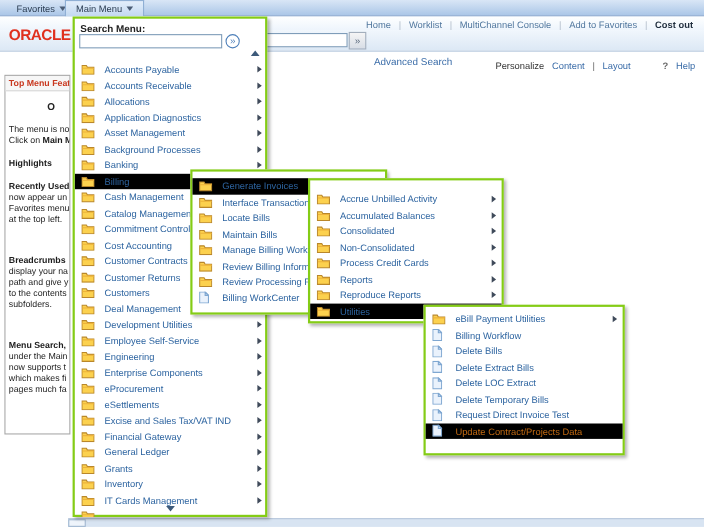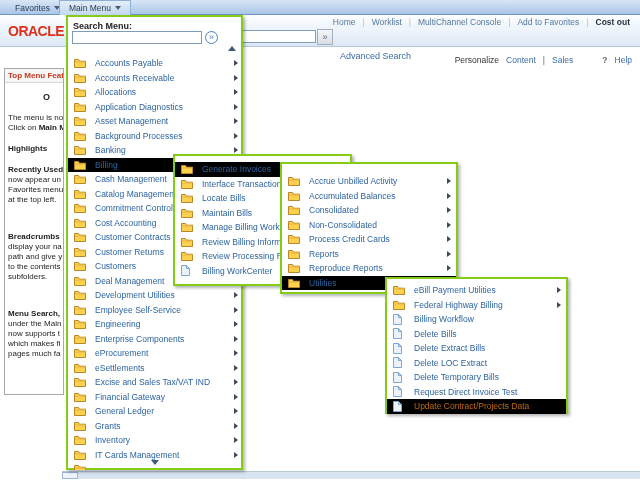--- a/index.html
+++ b/index.html
@@ -127,21 +127,21 @@
 
   <div class="search-row"></div>
   <input class="hdr-search" value="" style="">
   <button class="hdr-go">»</button>
   <a class="adv-search">Advanced Search</a>
 
   <div class="personalize-row">
     <span>Personalize</span>
     <a>Content</a>
     <span class="pipe">|</span>
-    <a>Sales</a>
+    <a>Layout</a>
     <span class="qmark">?</span>
     <a>Help</a>
   </div>
 
   <div class="content-box">
     <div class="box-title">Top Menu Featu</div>
     <div class="box-heading">O</div>
     <div id="box-paragraphs">
         <div class="para">
           <div><span>The menu is no</span></div>
@@ -647,30 +647,20 @@
           <svg width="12" height="10" viewBox="0 0 12 10">
             <path d="M0.5 1.5 h4 l1 1.7 h6 v6.3 h-11 z" fill="#FCD14E" stroke="#B9872B" stroke-width="1"></path>
             <path d="M1 4 h10.5" stroke="#EDB23A" stroke-width="1" fill="none"></path>
           </svg>
         </span>
         <span class="mi-label">eBill Payment Utilities</span>
         <span class="mi-arrow"></span>
       </div>
       <div class="mi">
         <span class="mi-icon">
-          <svg width="12" height="10" viewBox="0 0 12 10">
-            <path d="M0.5 1.5 h4 l1 1.7 h6 v6.3 h-11 z" fill="#FCD14E" stroke="#B9872B" stroke-width="1"></path>
-            <path d="M1 4 h10.5" stroke="#EDB23A" stroke-width="1" fill="none"></path>
-          </svg>
-        </span>
-        <span class="mi-label">Federal Highway Billing</span>
-        <span class="mi-arrow"></span>
-      </div>
-      <div class="mi">
-        <span class="mi-icon">
           <svg width="9" height="11" viewBox="0 0 9 11">
             <path d="M0.5 0.5 h5 l3 3 v7 h-8 z" fill="#EAF2FC" stroke="#7FA7D1"></path>
             <path d="M5.5 0.5 v3 h3 z" fill="#C9DDF2" stroke="#7FA7D1"></path>
           </svg>
         </span>
         <span class="mi-label">Billing Workflow</span>
       </div>
       <div class="mi">
         <span class="mi-icon">
           <svg width="9" height="11" viewBox="0 0 9 11">

